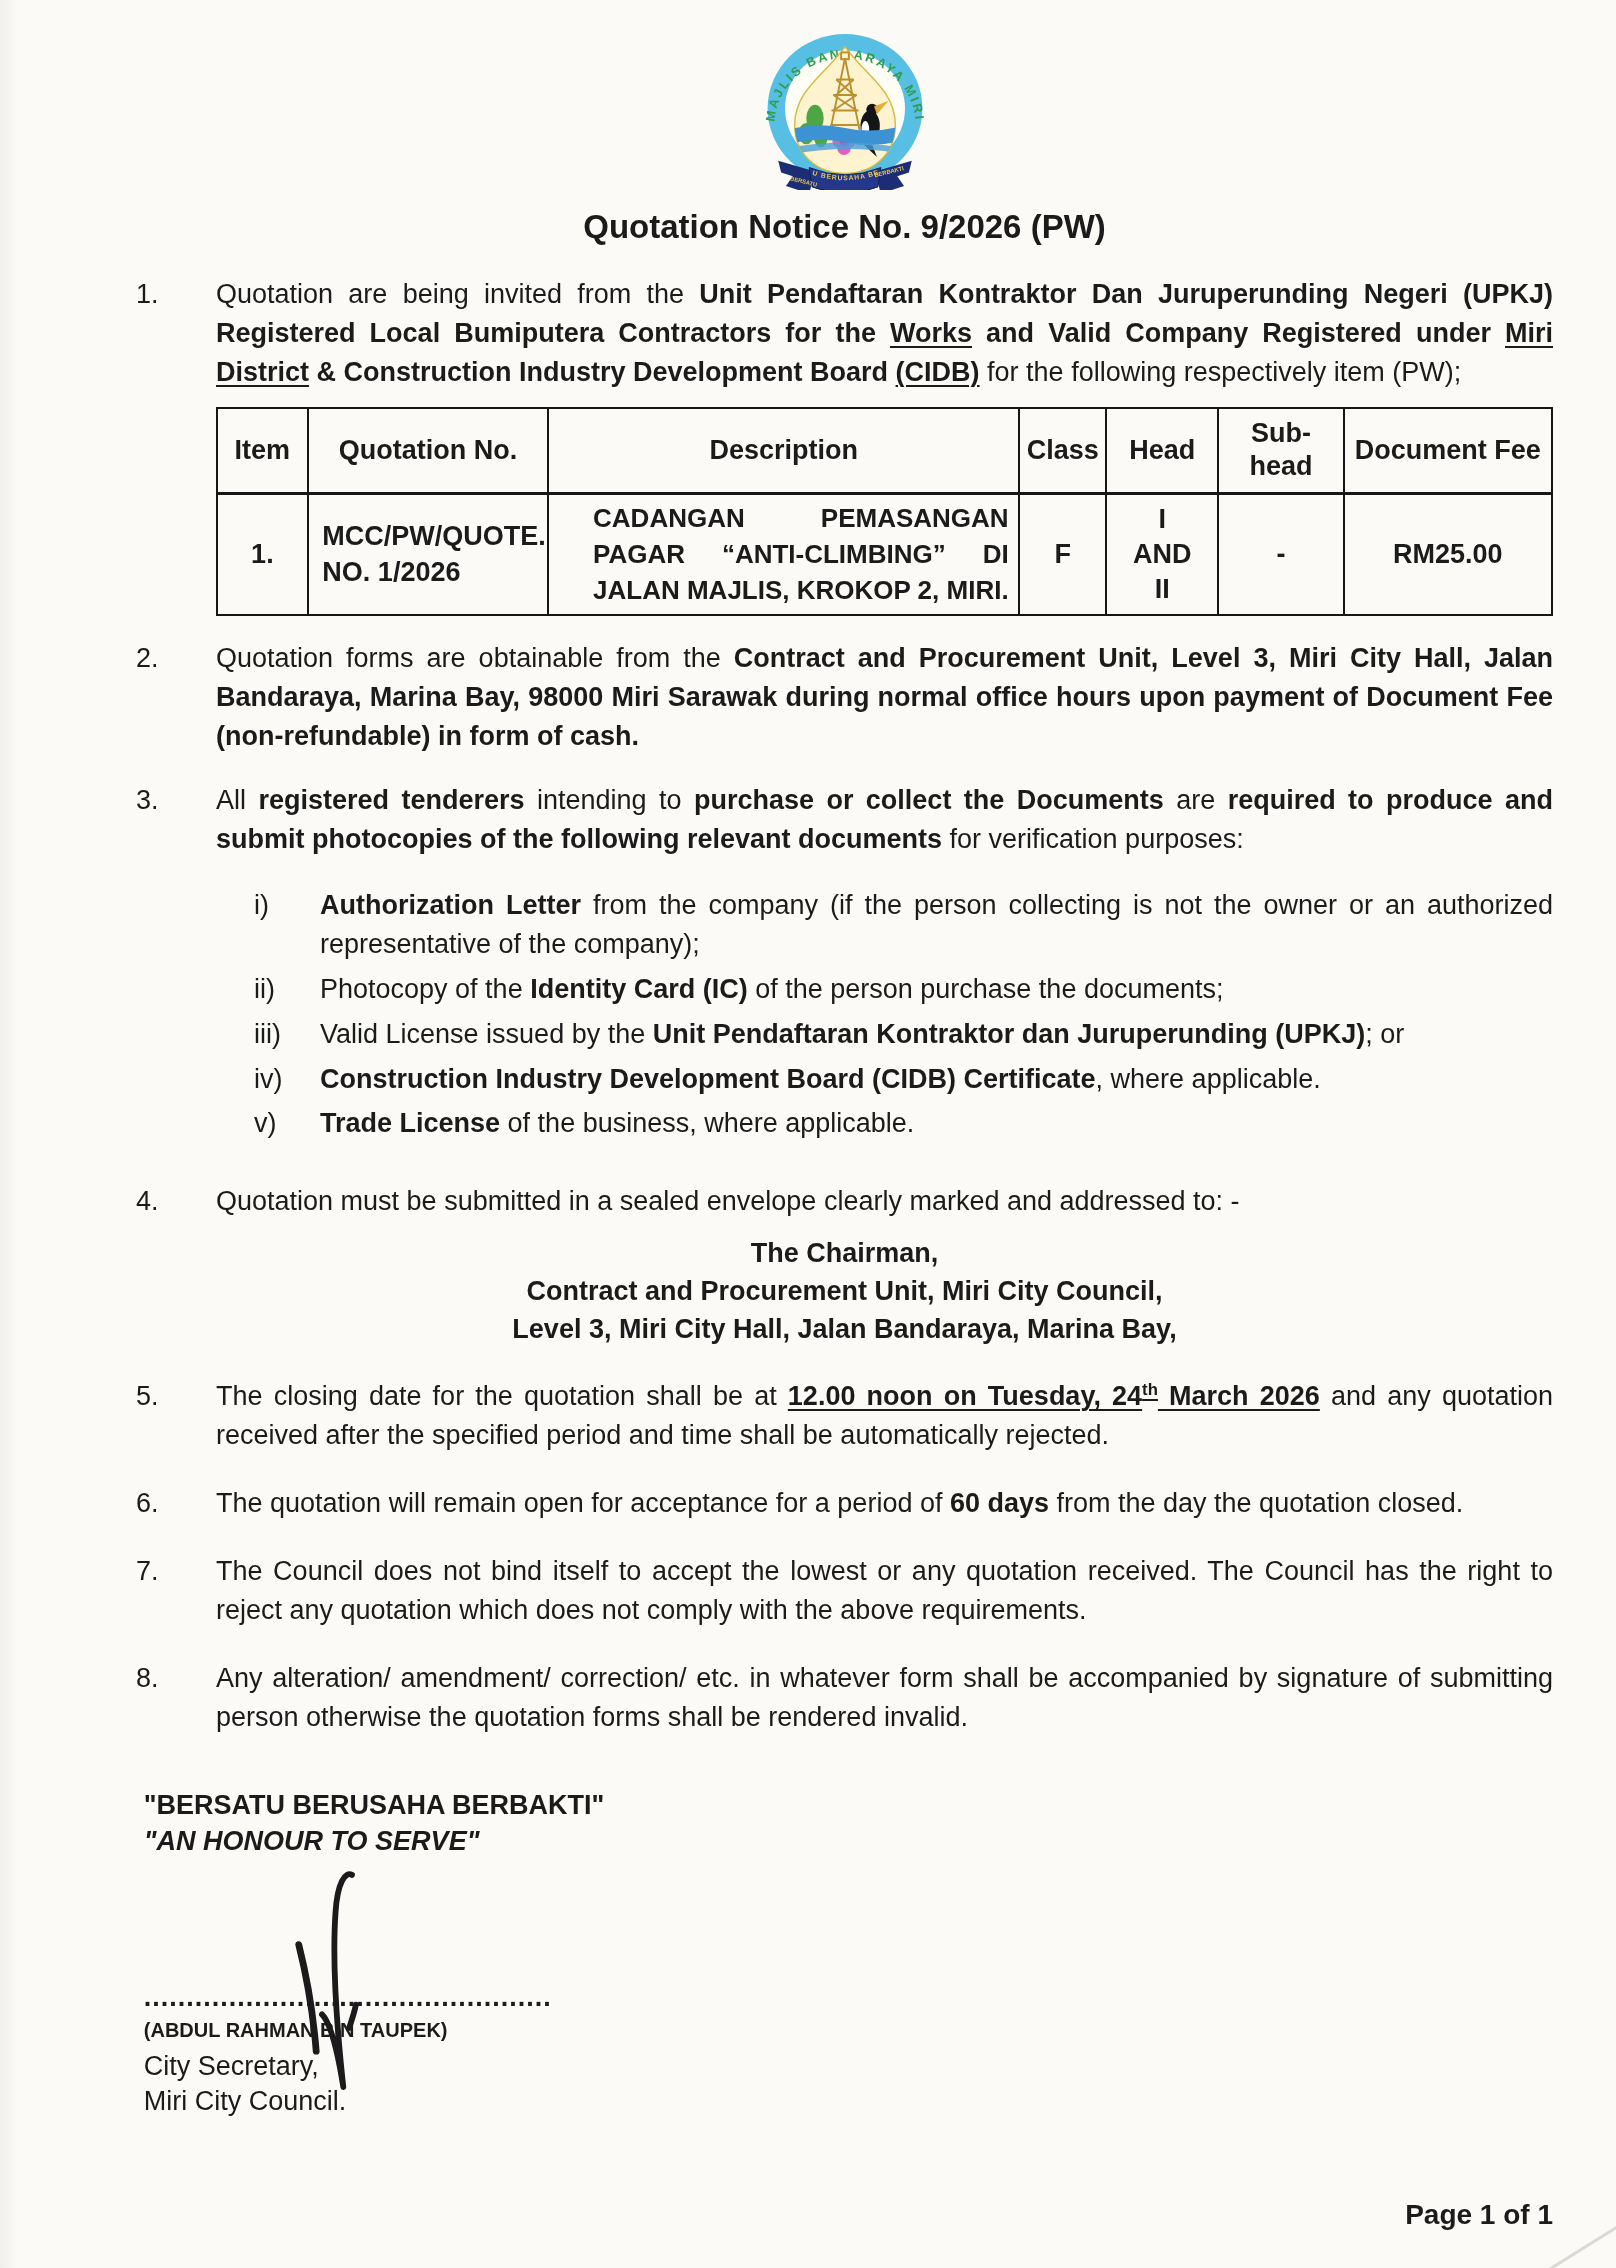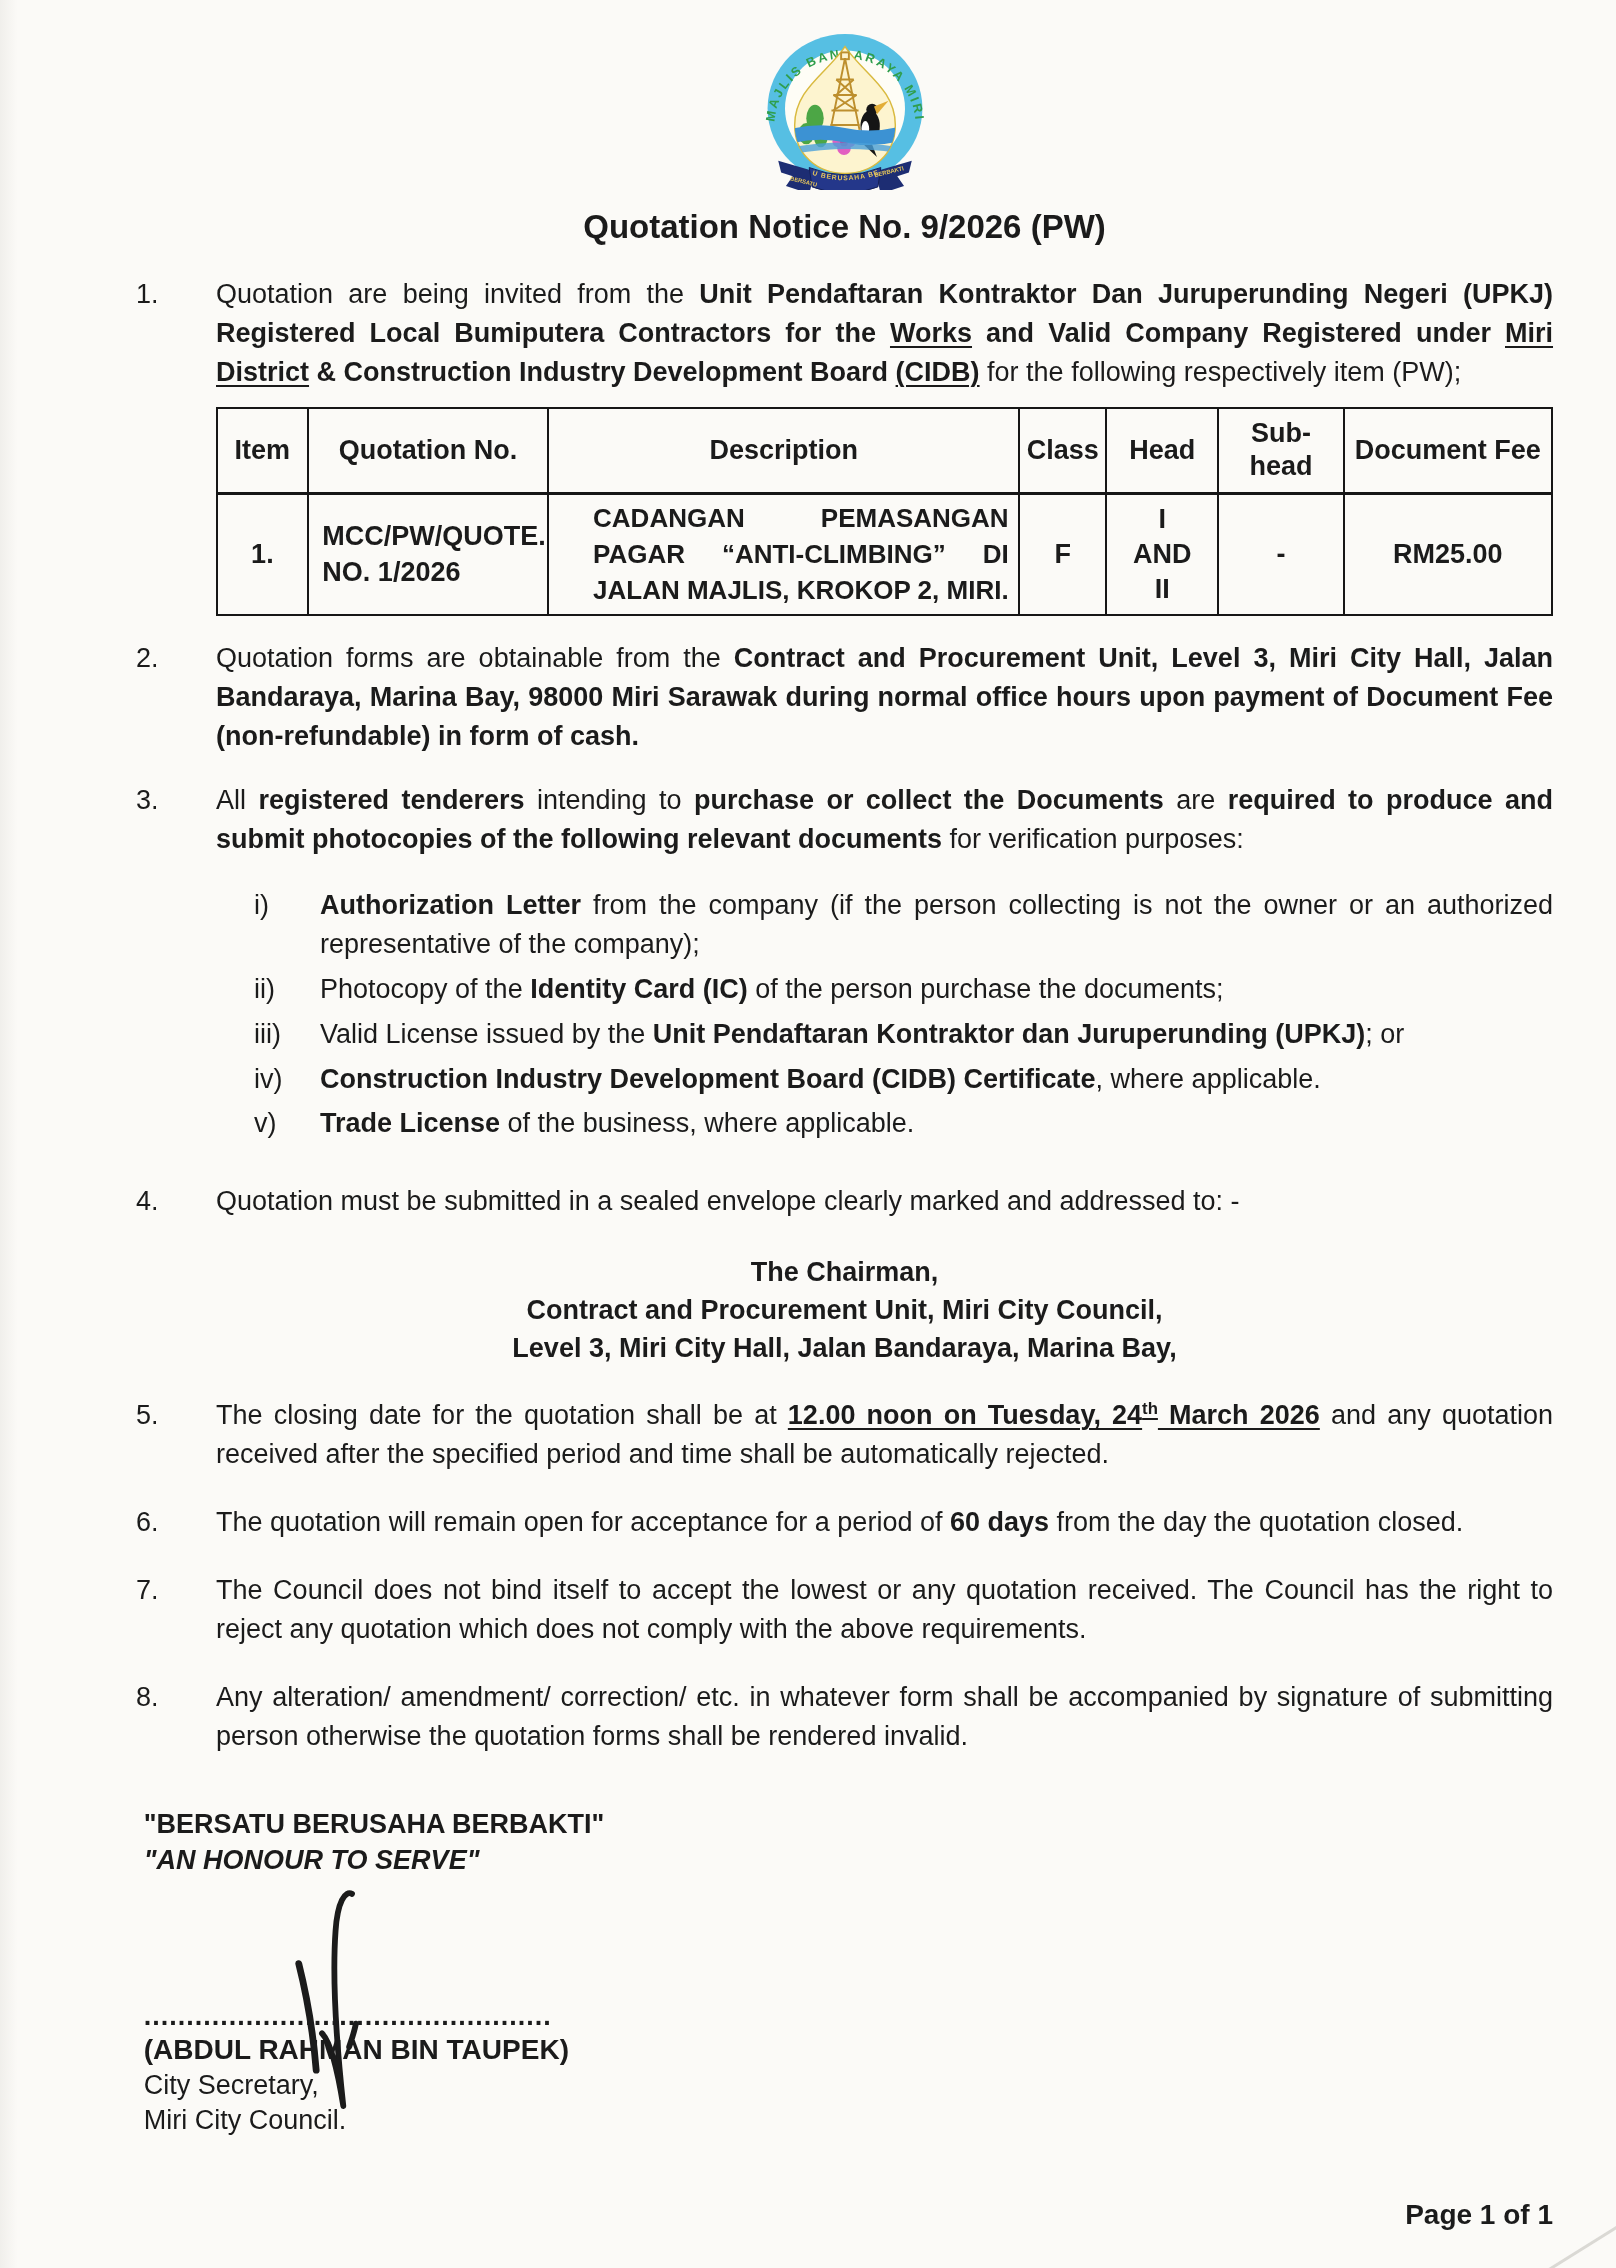--- a/index.html
+++ b/index.html
@@ -51,32 +51,32 @@
   td.c-qno { padding-left:13.6px; }
   td.c-desc { text-align:justify; font-size:26px;padding-left:44px; }
 
   
   .sublist { margin-top:27px; }
   .subitem { display:flex; margin-left:118px; margin-bottom:5.8px; }
   .snum { width:66px; flex:0 0 66px; }
   .sbody { flex:1; text-align:justify; }
 
   
-  .address { margin-top:32px; text-align:center; font-weight:700; line-height:38px; }
+  .address { margin-top:13px; text-align:center; font-weight:700; line-height:38px; }
 
   
   .motto { margin-top:50px; margin-left:7.8px; line-height:36px; }
   .motto-1 { font-weight:700; }
   .motto-2 { font-weight:700; font-style:italic; }
 
   
   .sig-block { position:relative; margin-top:9.7px; margin-left:7.8px; height:291px; }
   .sig-svg { position:absolute; left:116px; top:0px; }
   .sig-dots { position:absolute; left:0; top:109px; letter-spacing:1px; font-weight:700; }
-  .sig-name { position:absolute; left:0; top:142px; font-weight:700; font-size:28px; }
+  .sig-name { position:absolute; left:0; top:142px; font-weight:700; font-size:20px; }
   .sig-title { position:absolute; left:0; top:178px; }
   .sig-org { position:absolute; left:0; top:213px; }
 
   
   .page-footer { position:absolute; right:64px; bottom:35px; font-weight:700; font-size:28px; }
 
   .crease {
     position:absolute; right:-29px; bottom:-7.8px; width:213px; height:2.9px;
     background:#b9b7b2; opacity:.5; transform:rotate(-32deg);
   }

